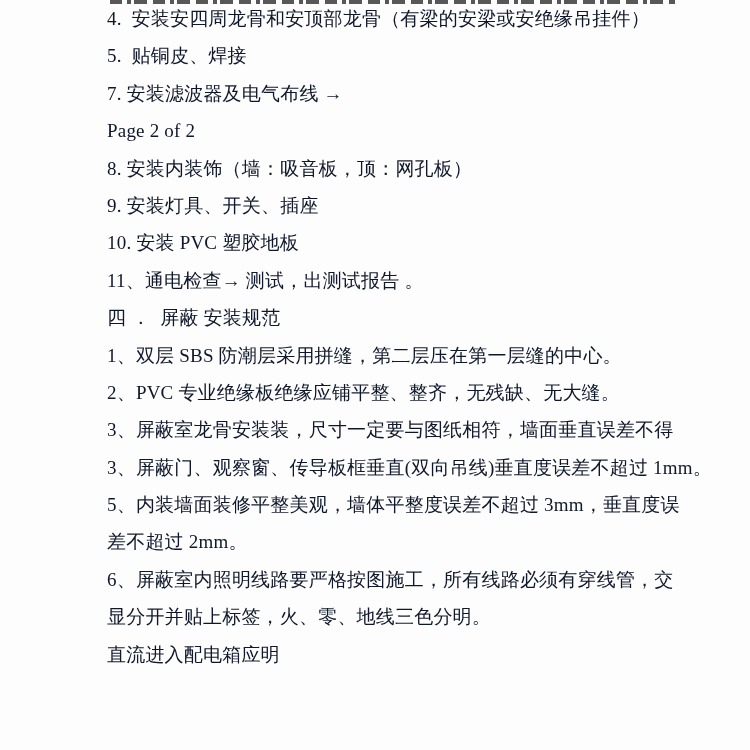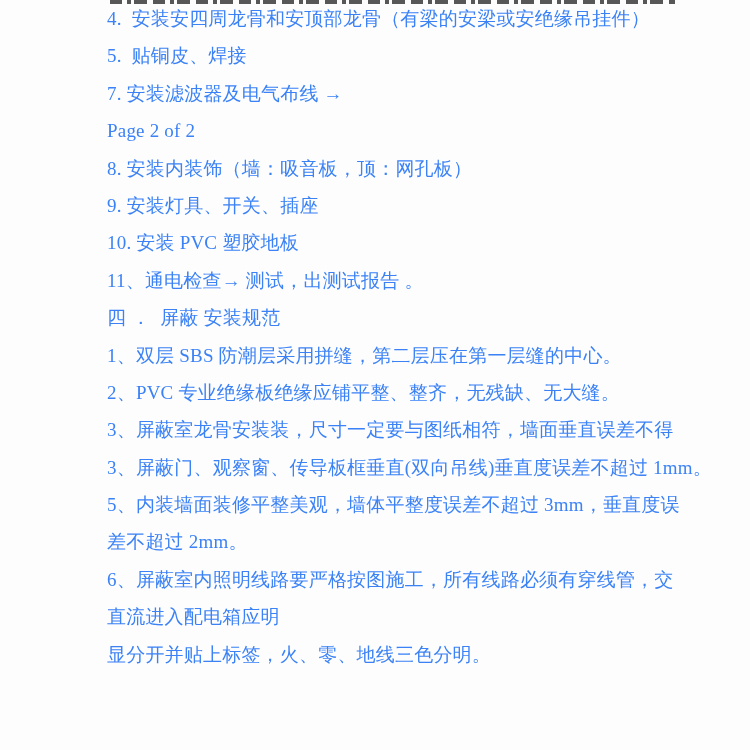--- a/index.html
+++ b/index.html
@@ -10,21 +10,21 @@
     width: 750px;
     height: 750px;
     background: #fdfdfd;
     overflow: hidden;
   }
   .page {
     position: relative;
     width: 750px;
     height: 750px;
     font-family: "Liberation Serif", "DejaVu Serif", serif;
-    color: #3b82f6;
+    color: #0f172a;
     border-radius: 13px;
   }
   
   .clip-strip {
     position: absolute;
     top: 0;
     left: 110px;
     width: 565px;
     height: 4px;
     background: repeating-linear-gradient(
@@ -68,16 +68,16 @@
     <p class="line">10. 安装 PVC 塑胶地板</p>
     <p class="line">11、通电检查→ 测试，出测试报告 。</p>
     <p class="line">四 ．  屏蔽 安装规范</p>
     <p class="line">1、双层 SBS 防潮层采用拼缝，第二层压在第一层缝的中心。</p>
     <p class="line">2、PVC 专业绝缘板绝缘应铺平整、整齐，无残缺、无大缝。</p>
     <p class="line">3、屏蔽室龙骨安装装，尺寸一定要与图纸相符，墙面垂直误差不得</p>
     <p class="line">3、屏蔽门、观察窗、传导板框垂直(双向吊线)垂直度误差不超过 1mm。</p>
     <p class="line">5、内装墙面装修平整美观，墙体平整度误差不超过 3mm，垂直度误</p>
     <p class="line">差不超过 2mm。</p>
     <p class="line">6、屏蔽室内照明线路要严格按图施工，所有线路必须有穿线管，交</p>
+    <p class="line">显分开并贴上标签，火、零、地线三色分明。</p>
     <p class="line">直流进入配电箱应明</p>
-    <p class="line">显分开并贴上标签，火、零、地线三色分明。</p>
   </div>
 </div>
 
 </body></html>

